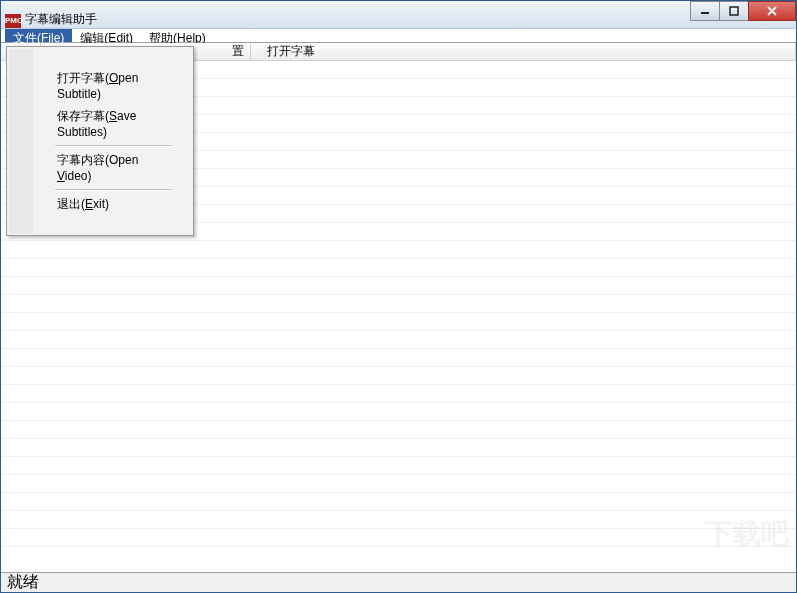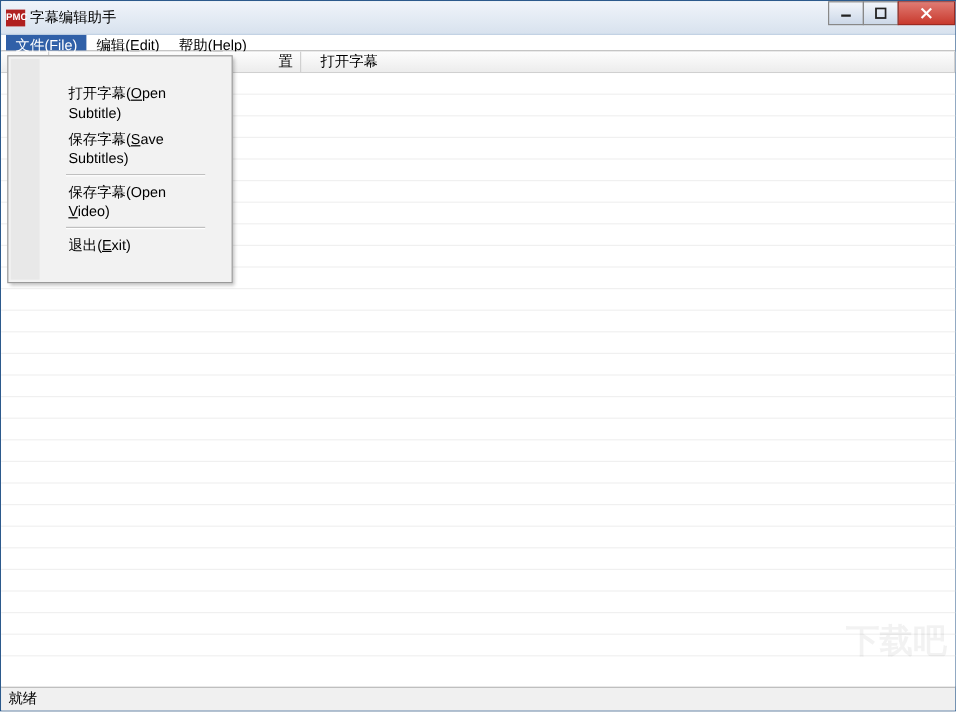--- a/index.html
+++ b/index.html
@@ -21,21 +21,21 @@
     background: #fff;
     display: flex;
     flex-direction: column;
     box-shadow: 0 0 4px rgba(0,0,0,0.3);
   }
   .titlebar {
     height: 28px;
     background: linear-gradient(to bottom, #f0f4fa, #d8e2ee);
     border-bottom: 1px solid #b5c7de;
     display: flex;
-    align-items: center;
+    align-items: flex-end;
     padding: 0 4px;
     position: relative;
   }
   .titlebar .app-icon {
     width: 16px;
     height: 14px;
     background: #b02020;
     color: #fff;
     font-size: 8px;
     line-height: 14px;
@@ -118,21 +118,21 @@
     height: 18px;
     border-bottom: 1px solid #f0f0f0;
   }
   .statusbar {
     height: 20px;
     border-top: 1px solid #a0a0a0;
     background: #f0f0f0;
     display: flex;
     align-items: center;
     padding: 0 6px;
-    font-size: 12px;
+    font-size: 16px;
   }
   .status-spacer { flex:1; }
   .status-right span { margin-left: 12px; }
   .dropdown {
     position: absolute;
     top: 46px;
     left: 6px;
     width: 188px;
     background: #f2f2f2;
     border: 1px solid #9a9a9a;
@@ -249,21 +249,21 @@
 <div class="dropdown">
   <div class="gutter"></div>
   <div class="dd-item">
     <span><span>打开字幕(</span><u>O</u><span>pen Subtitle)</span></span>
   </div>
   <div class="dd-item">
     <span><span>保存字幕(</span><u>S</u><span>ave Subtitles)</span></span>
   </div>
   <div class="dd-sep"></div>
   <div class="dd-item">
-    <span><span>保存字幕(Open </span><u>V</u><span>ideo)</span></span>
+    <span><span>字幕内容(Open </span><u>V</u><span>ideo)</span></span>
   </div>
   <div class="dd-sep"></div>
   <div class="dd-item">
     <span><span>退出(</span><u>E</u><span>xit)</span></span>
   </div>
 </div>
 
 <div class="watermark">下载吧</div>
 
 </body></html>

